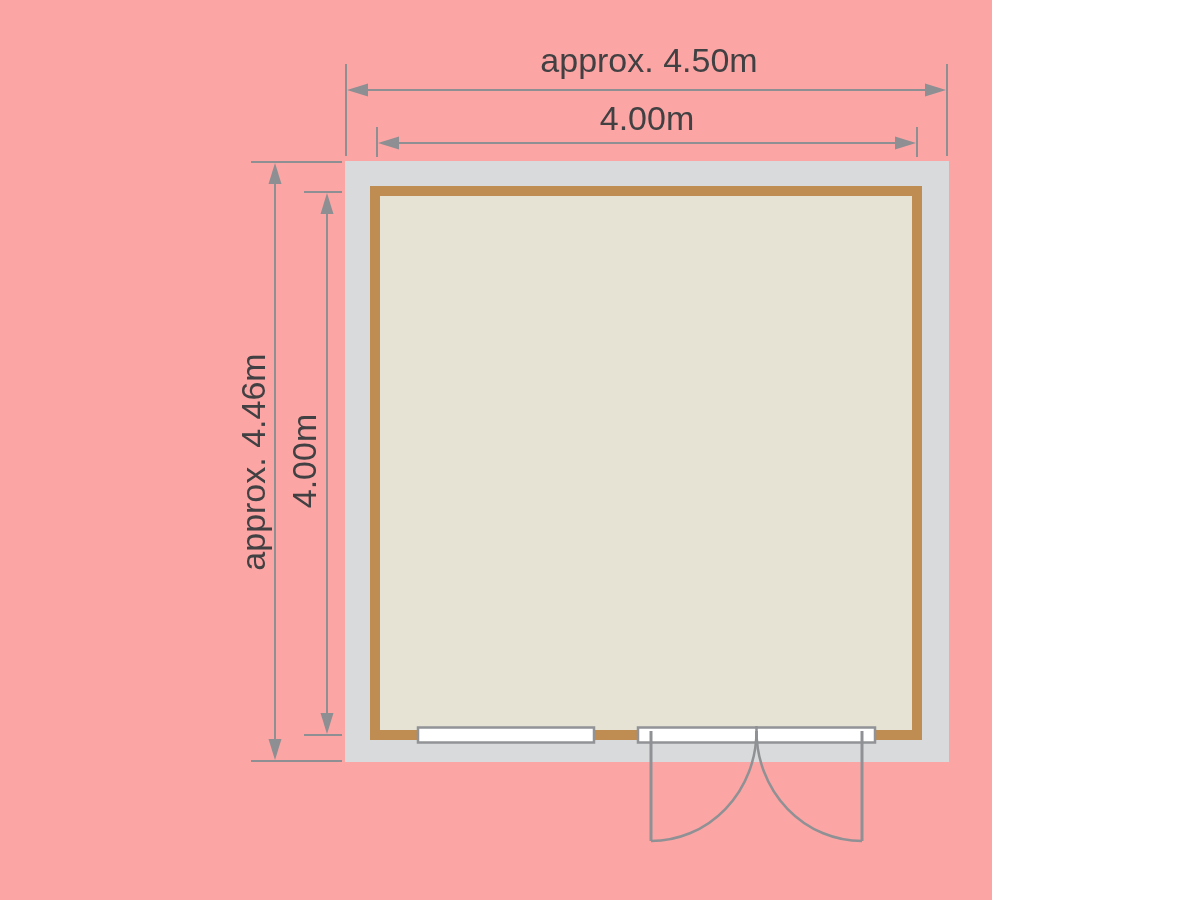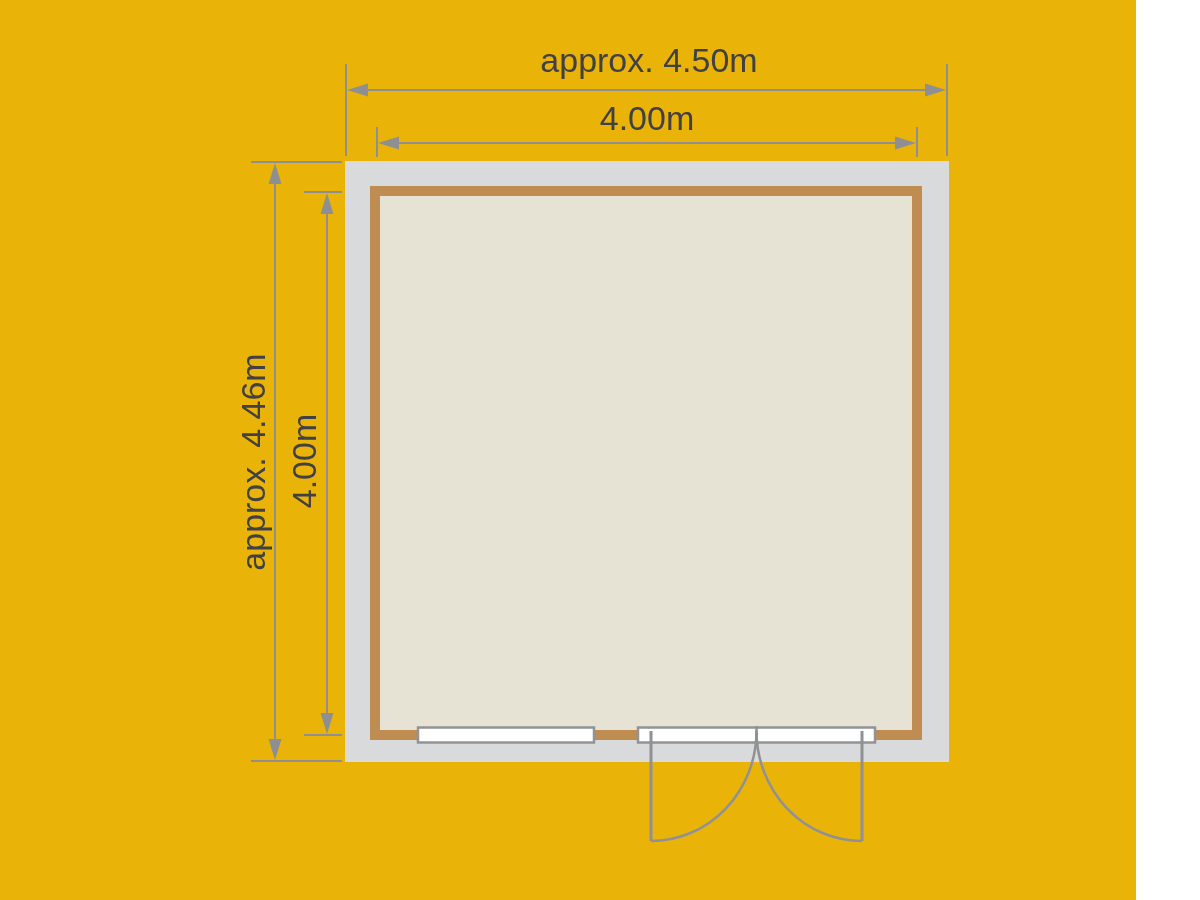--- a/index.html
+++ b/index.html
@@ -2,23 +2,23 @@
 <html><head>
 <meta charset="utf-8">
 <style>
   html, body {
     margin: 0;
     padding: 0;
     background: #ffffff;
   }
   .canvas {
     position: relative;
-    width: 1136px;
+    width: 992px;
     height: 900px;
-    background: #eab308;
+    background: #fca5a5;
     overflow: hidden;
     font-family: "Liberation Sans", sans-serif;
   }
   .plan-svg {
     position: absolute;
     left: 0;
     top: 0;
   }
   .dim-label {
     position: absolute;

